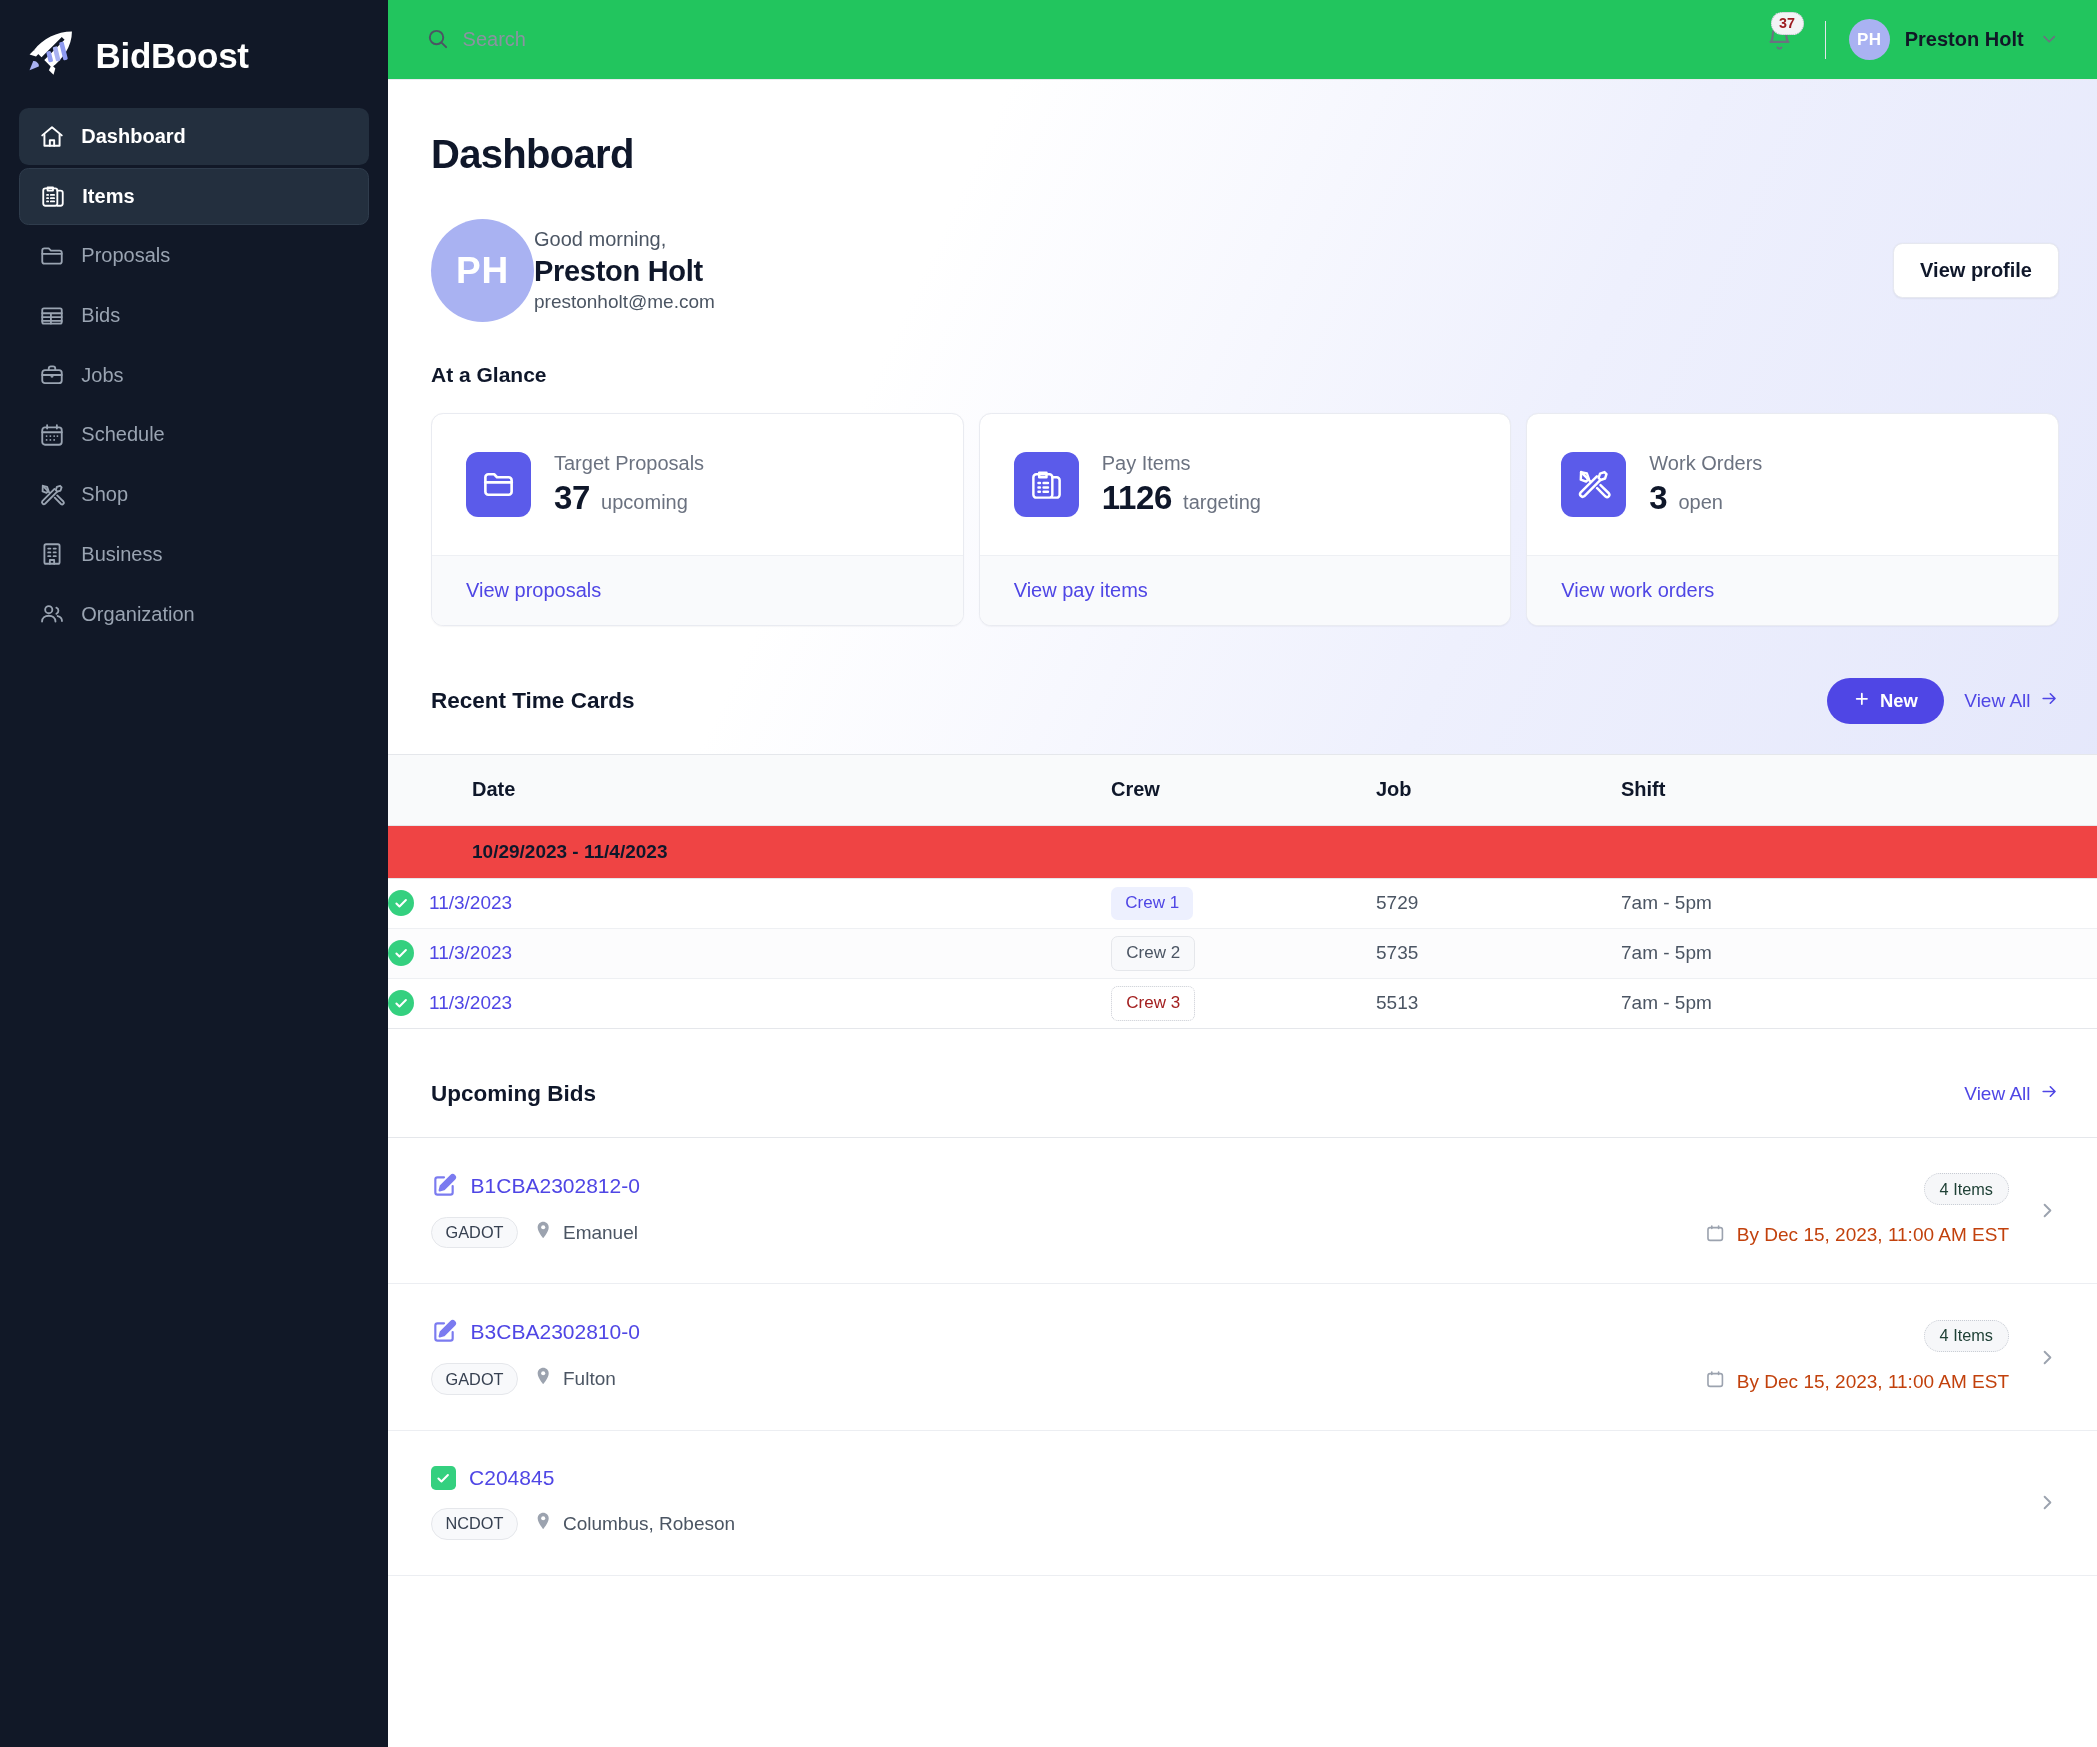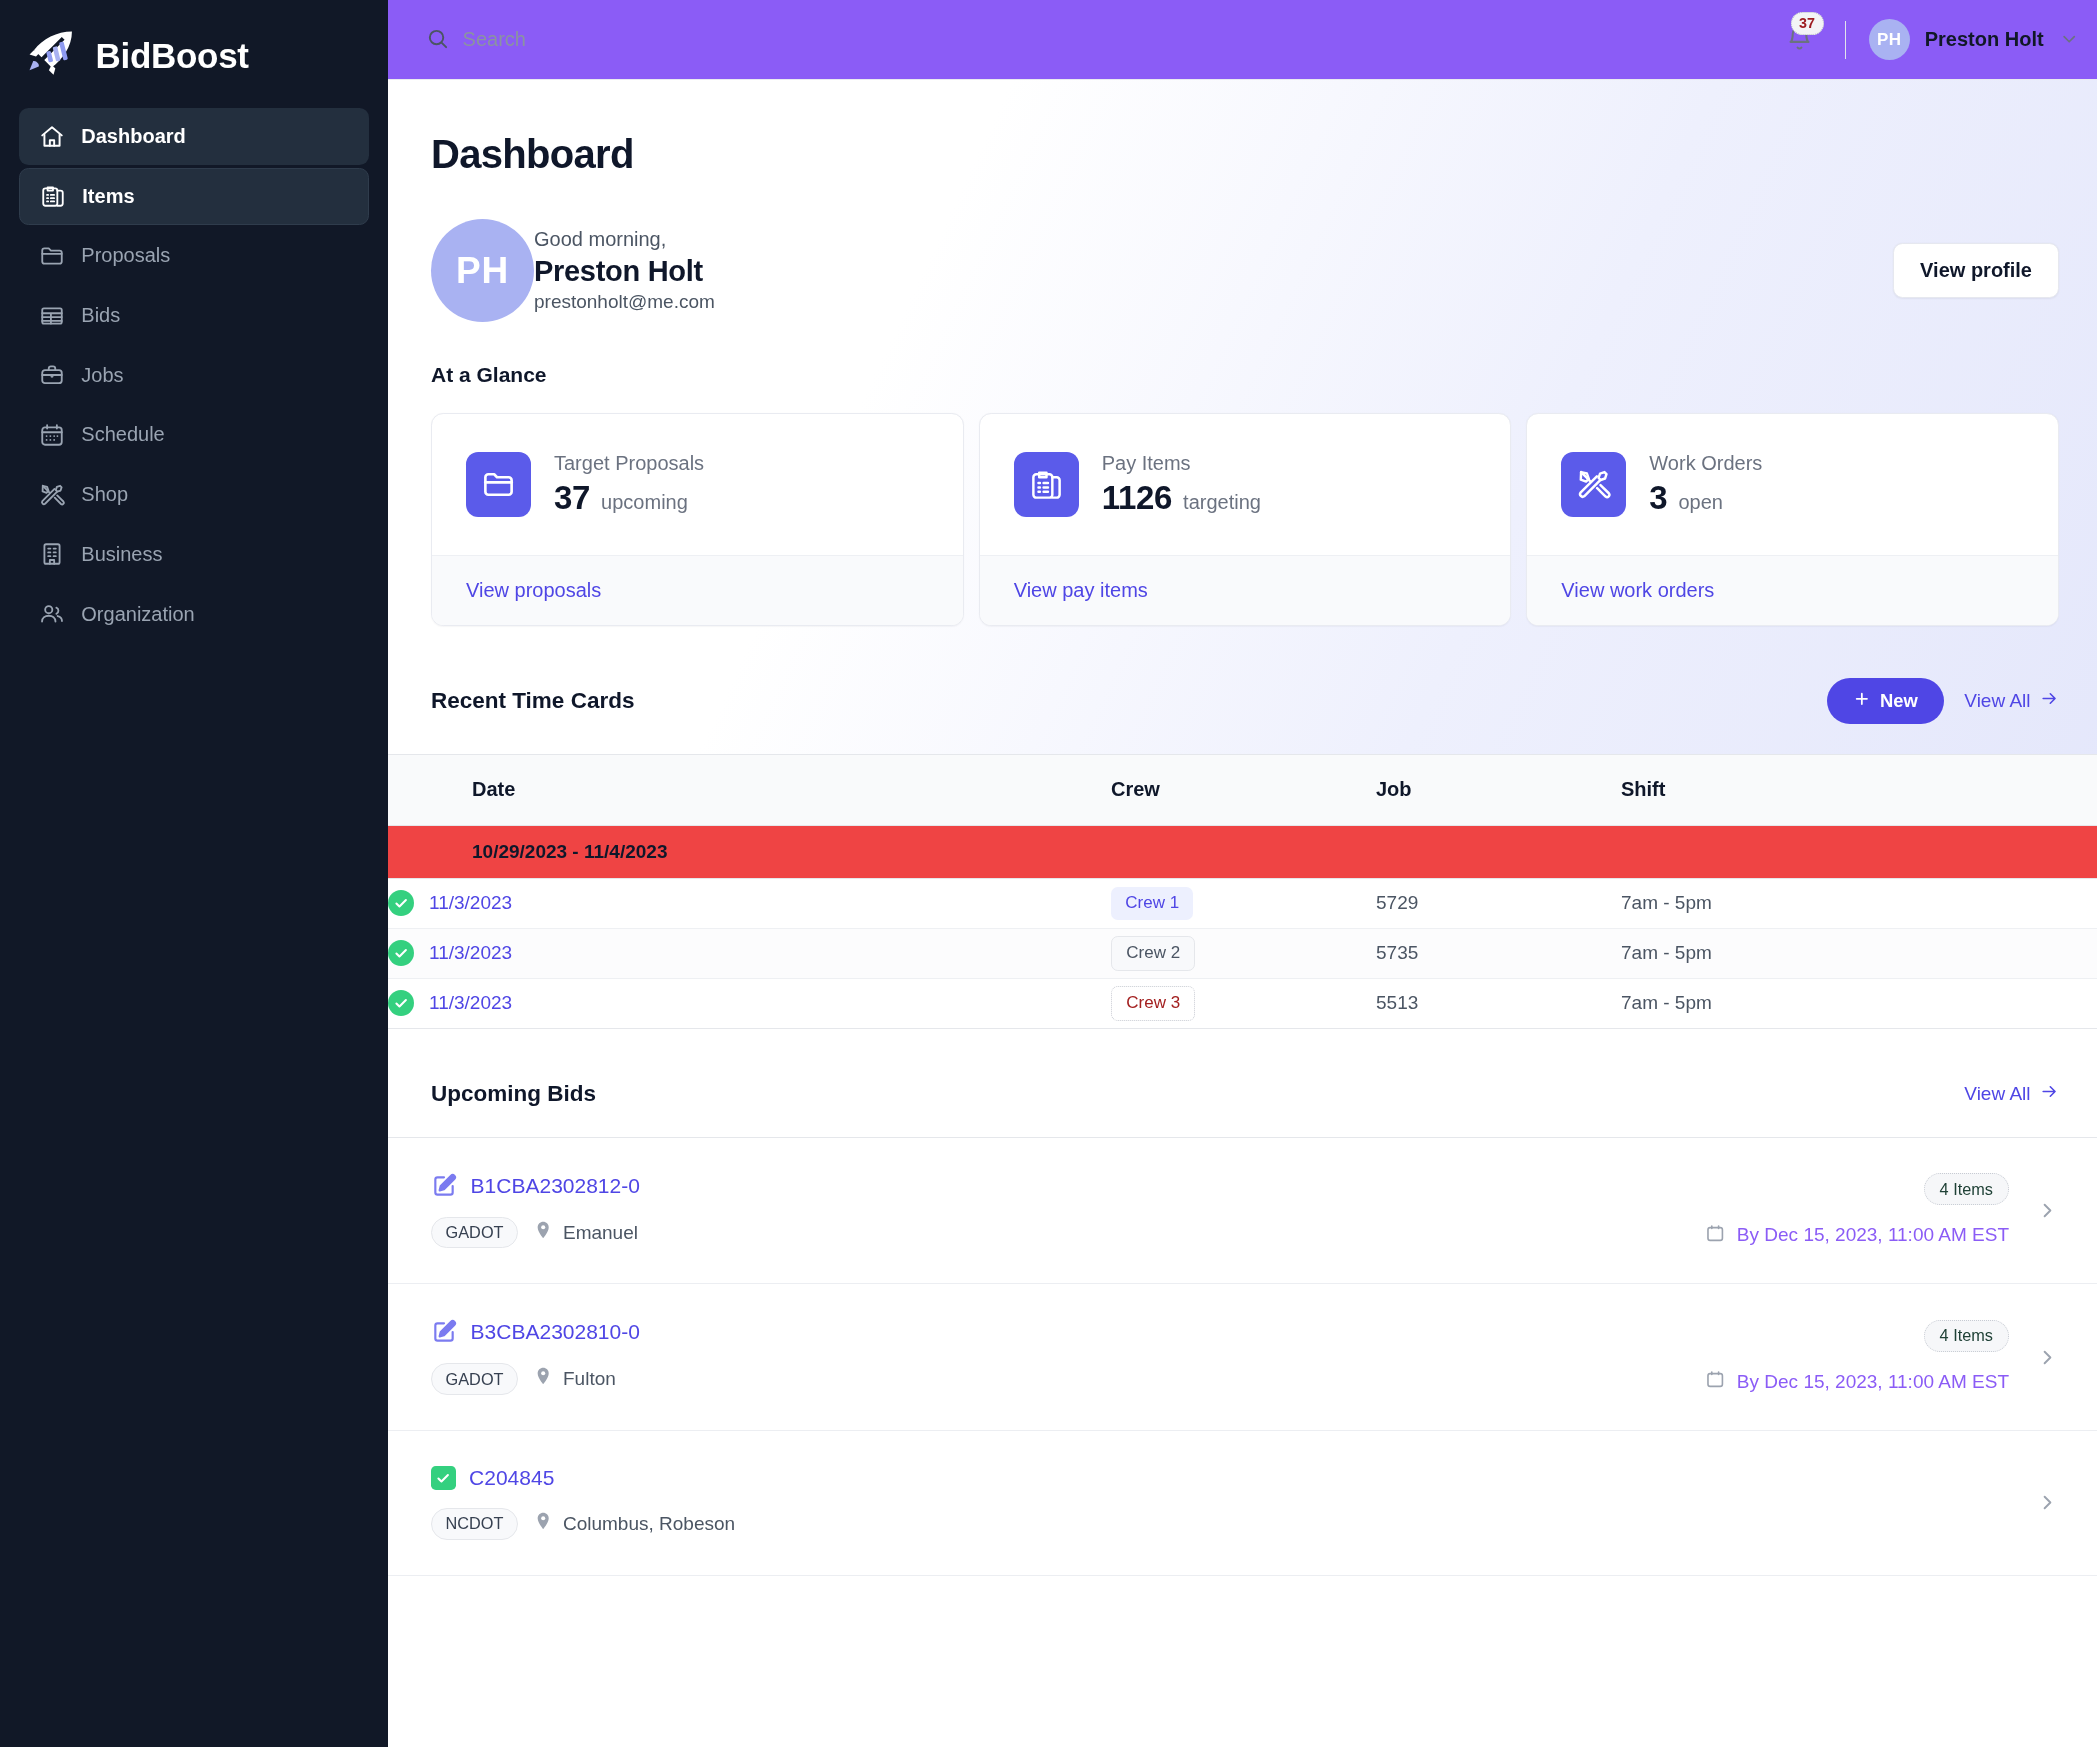--- a/index.html
+++ b/index.html
@@ -33,24 +33,24 @@
   .nav-item .ic { width: 27px; height: 27px; flex: 0 0 27px; display: flex; align-items: center; justify-content: center; }
   .nav-item .ic svg { width: 26px; height: 26px; display:block; }
   .nav-item.active { background: #232f3e; color: #ffffff; font-weight: 700; }
   .nav-item.active2 { background: #232f3e; color: #ffffff; font-weight: 700; border: 0.7px solid #2f3c4c; }
 
   
   .main { flex: 1; height: 1748px; display: flex; flex-direction: column; background: #ffffff; position: relative; }
 
   .topbar {
     height: 80px; min-height: 80px;
-    background: #8b5cf6;
+    background: #22c55e;
     border-bottom: 0.7px solid #e9ebf0;
     display: flex; align-items: center;
-    padding: 0 18px 0 38px;
+    padding: 0 38px 0 38px;
     position: relative; z-index: 5;
   }
   .search-wrap { display: flex; align-items: center; gap: 13.6px; flex: 1; }
   .search-wrap svg { width: 23px; height: 23px; color: #4b5563; }
   .search-input {
     border: none; outline: none; background: transparent;
     font-family: "Liberation Sans", sans-serif;
     font-size: 20px; color: #111827; width: 408px;
   }
   .search-input::placeholder { color: #8b93a1; }
@@ -192,21 +192,21 @@
     background: #f8f9fb; border: 0.7px solid #e5e7eb; border-radius: 680px;
     padding: 5.4px 13.6px; font-size: 16.3px; color: #374151; font-weight: 500;
   }
   .loc { display: flex; align-items: center; gap: 9.5px; font-size: 19px; color: #4b5563; }
   .loc svg { width: 20.4px; height: 20.4px; color: #9ca3af; }
   .bid-right { display: flex; flex-direction: column; align-items: flex-end; gap: 17.7px; margin-right: 27px; }
   .items-badge {
     background: #f6f7f9; border: 0.7px dotted #c7cbd3; border-radius: 680px;
     padding: 5.4px 15px; font-size: 16.3px; color: #1f4136; font-weight: 500;
   }
-  .due { display: flex; align-items: center; gap: 11px; font-size: 19px; color: #8b5cf6; }
+  .due { display: flex; align-items: center; gap: 11px; font-size: 19px; color: #c2410c; }
   .due svg { width: 20.4px; height: 20.4px; color: #9ca3af; }
   .chev-right { width: 23px; height: 23px; color: #9ca3af; flex: 0 0 23px; }
 </style>
 </head>
 <body>
 
 <div class="app">
 
   <aside class="sidebar">
     <div class="brand">

